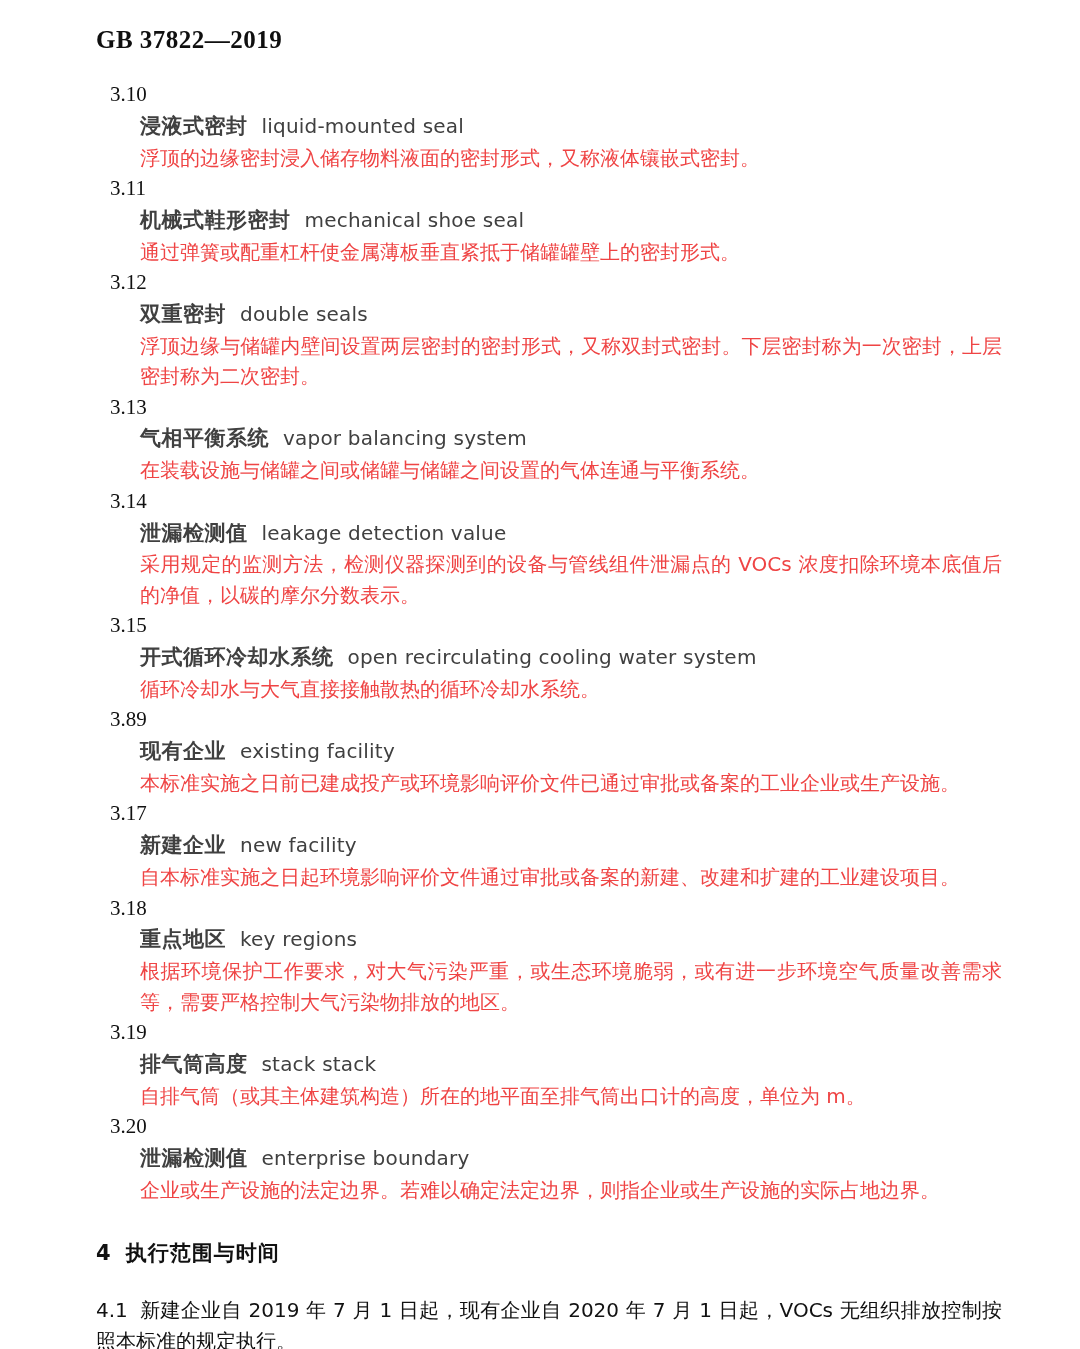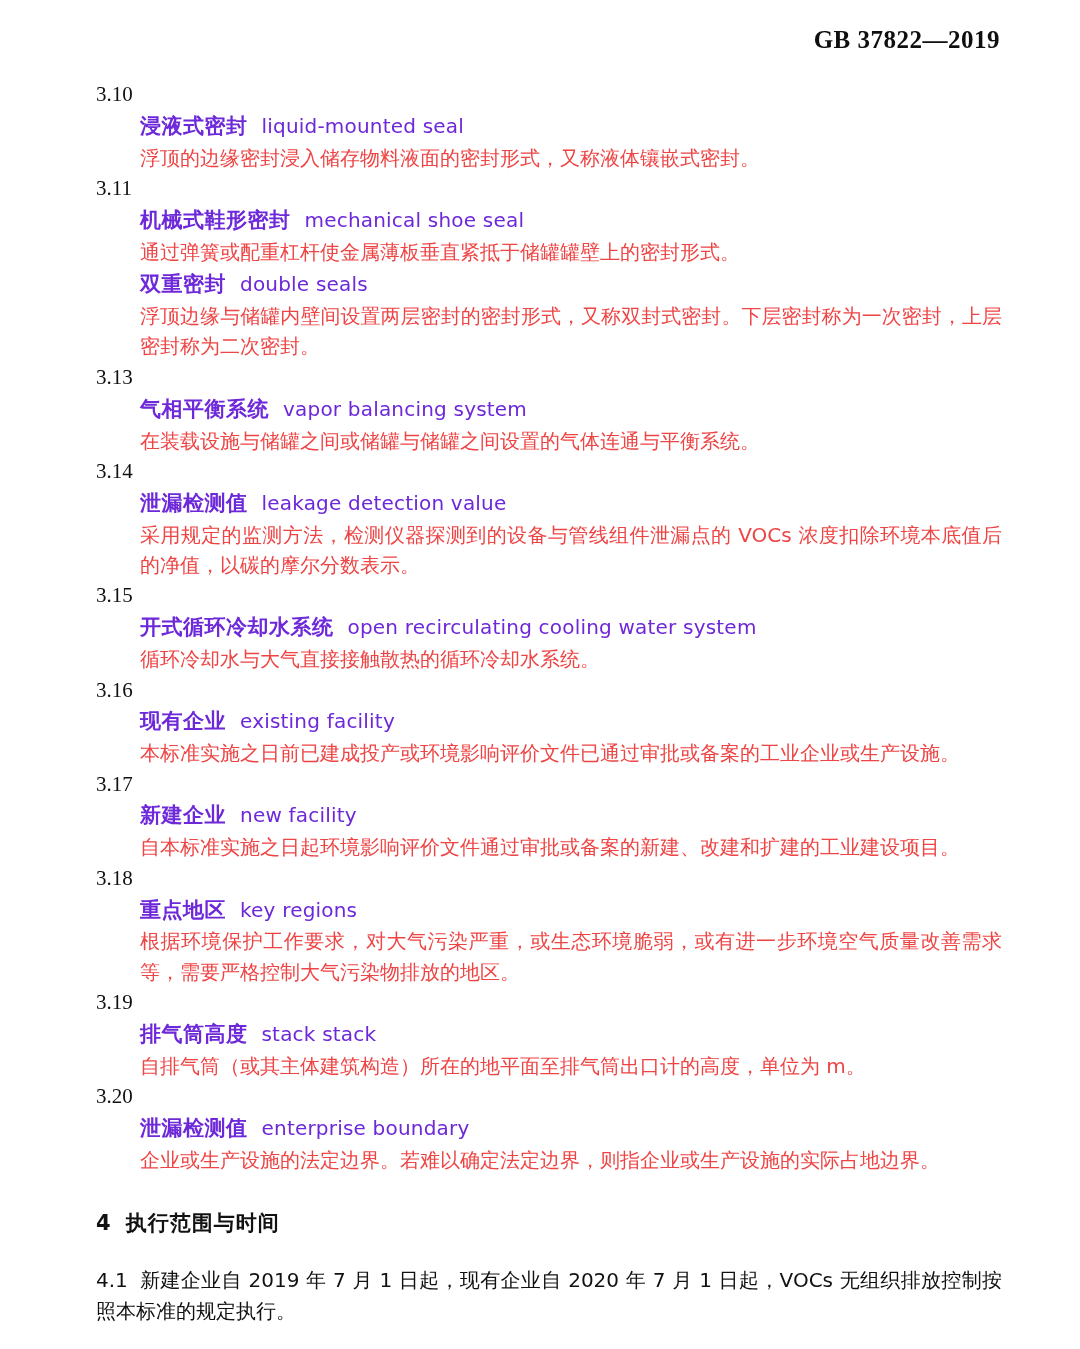--- a/index.html
+++ b/index.html
@@ -16,44 +16,43 @@
     overflow: hidden;
   }
   .page {
     width: 1080px;
     height: 1349px;
     box-sizing: border-box;
     padding: 26px 78px 0 96px;
     position: relative;
   }
   .header {
-    text-align: right;
     font-family: "Liberation Serif", serif;
     font-weight: bold;
     font-size: 25px;
     letter-spacing: 0.5px;
     color: #0f0f0f;
     margin-right: 2px;
     margin-bottom: 26px;
   }
   .entry {
     margin-bottom: 0;
   }
   .num {
     font-family: "Liberation Serif", serif;
     font-size: 21px;
     line-height: 1.42;
     color: #111;
-    margin-left: 0;
+    margin-left: 14px;
   }
   .term {
     margin-left: 44px;
     line-height: 1.45;
     font-size: 22px;
-    color: #6d28d9;
+    color: #404040;
   }
   .term .cn {
     font-family: "DejaVu Sans", "Liberation Sans", sans-serif;
     font-weight: bold;
     font-size: 21px;
     letter-spacing: 0.5px;
   }
   .term .en {
     font-family: "DejaVu Sans", "Liberation Sans", sans-serif;
     font-size: 20px;
@@ -111,20 +110,21 @@
 
   <div class="entry">
     <div class="num">3.11</div>
     <div class="term">
       <span class="cn">机械式鞋形密封</span><span class="en">mechanical shoe seal</span>
     </div>
     <div class="def">通过弹簧或配重杠杆使金属薄板垂直紧抵于储罐罐壁上的密封形式。</div>
   </div>
 
   <div class="entry">
+    <div class="num">3.12</div>
     <div class="term">
       <span class="cn">双重密封</span><span class="en">double seals</span>
     </div>
     <div class="def">浮顶边缘与储罐内壁间设置两层密封的密封形式，又称双封式密封。下层密封称为一次密封，上层密封称为二次密封。</div>
   </div>
 
   <div class="entry">
     <div class="num">3.13</div>
     <div class="term">
       <span class="cn">气相平衡系统</span><span class="en">vapor balancing system</span>
@@ -142,21 +142,21 @@
 
   <div class="entry">
     <div class="num">3.15</div>
     <div class="term">
       <span class="cn">开式循环冷却水系统</span><span class="en">open recirculating cooling water system</span>
     </div>
     <div class="def">循环冷却水与大气直接接触散热的循环冷却水系统。</div>
   </div>
 
   <div class="entry">
-    <div class="num">3.16</div>
+    <div class="num">3.89</div>
     <div class="term">
       <span class="cn">现有企业</span><span class="en">existing facility</span>
     </div>
     <div class="def">本标准实施之日前已建成投产或环境影响评价文件已通过审批或备案的工业企业或生产设施。</div>
   </div>
 
   <div class="entry">
     <div class="num">3.17</div>
     <div class="term">
       <span class="cn">新建企业</span><span class="en">new facility</span>

